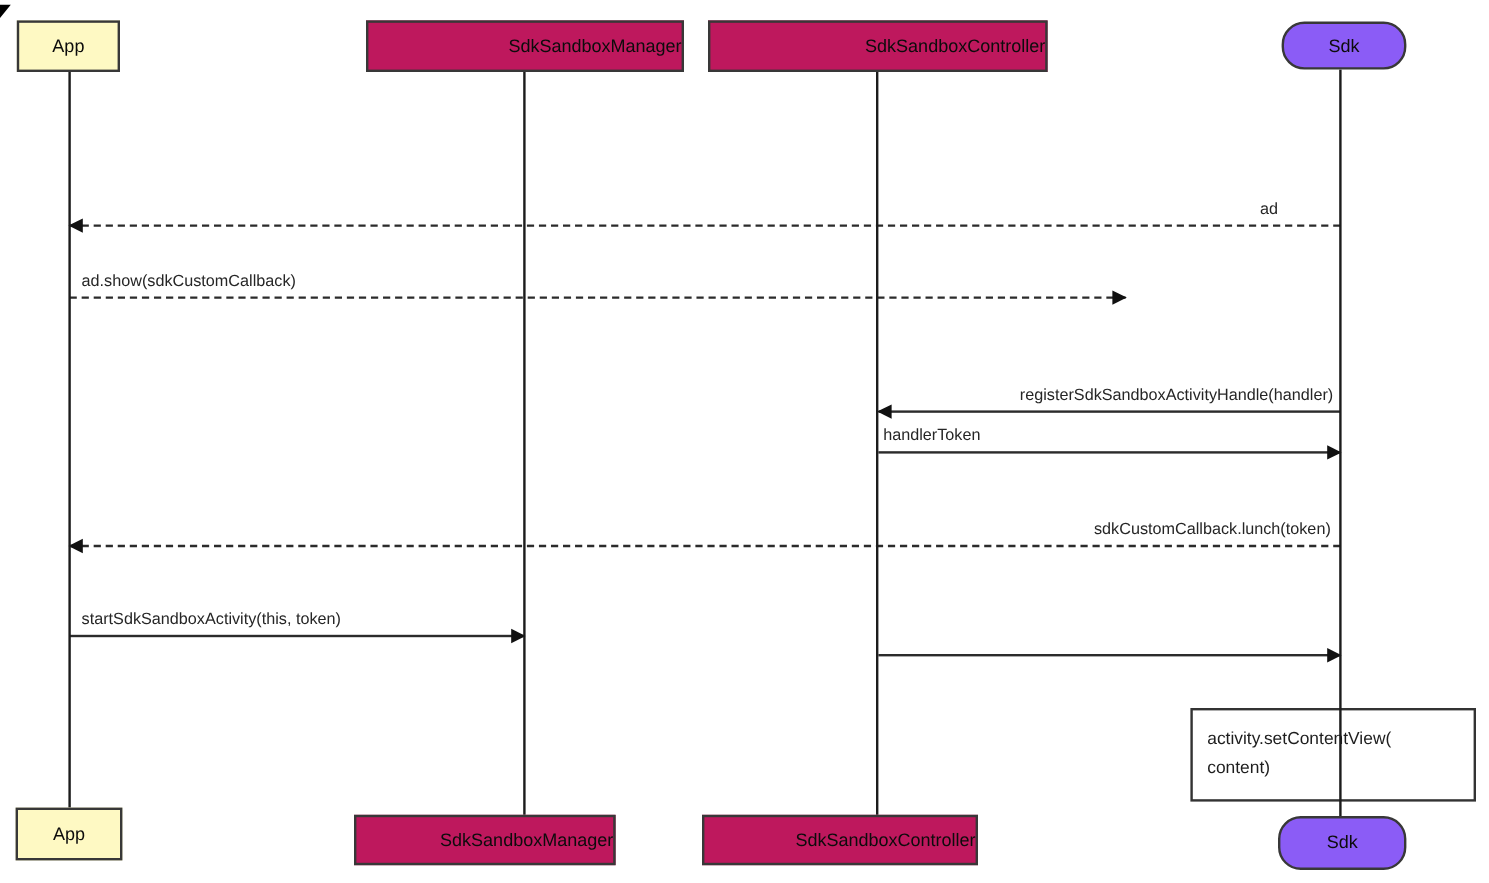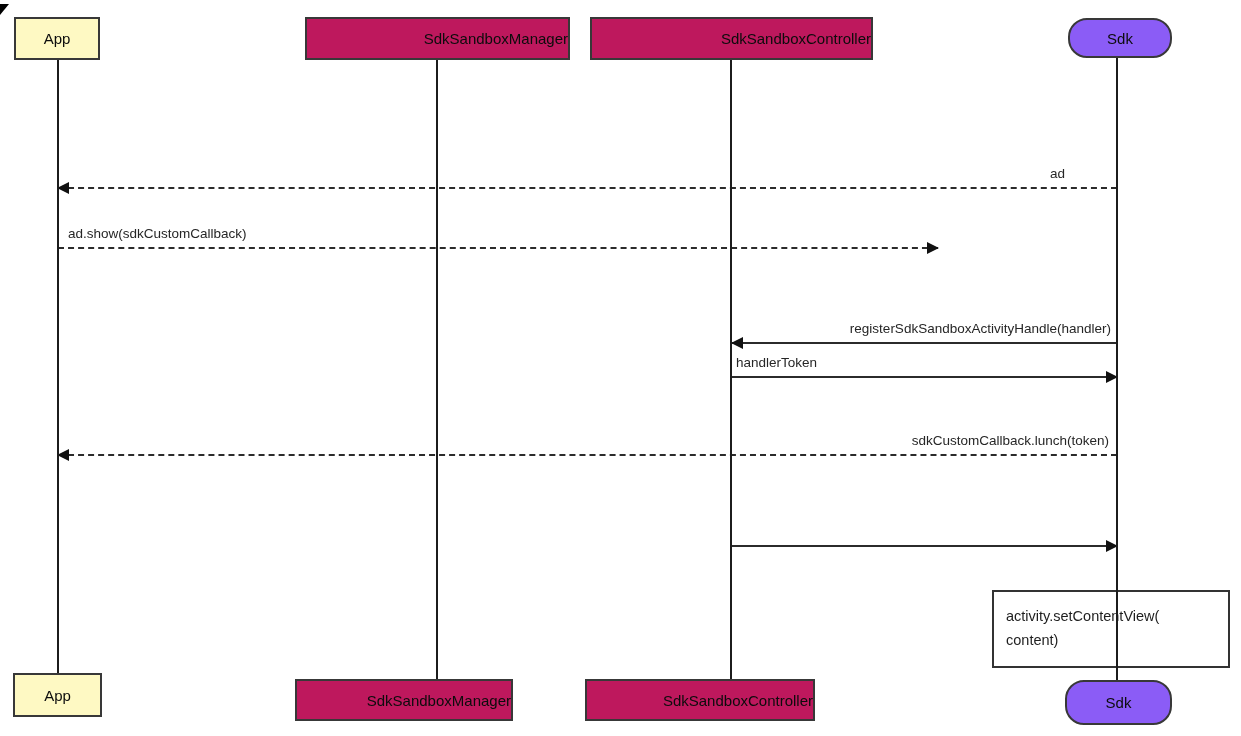--- a/index.html
+++ b/index.html
@@ -103,20 +103,26 @@
     </div>
   </div>
 
   <div class="msg" style="left:58px;top:433px;width:1059px;">
     <span class="msg-label al-right" style="padding-right:8px;">sdkCustomCallback.lunch(token)</span>
     <div class="msg-line dashed">
       <span class="head left"></span>
     </div>
   </div>
 
+  <div class="msg" style="left:58px;top:508px;width:379px;">
+    <span class="msg-label al-left" style="padding-left:10px;">startSdkSandboxActivity(this, token)</span>
+    <div class="msg-line solid">
+      <span class="head right"></span>
+    </div>
+  </div>
 
   <div class="msg" style="left:732px;top:545px;width:385px;">
     <div class="msg-line solid">
       <span class="head right"></span>
     </div>
   </div>
 
   <div class="note">
     <div>activity.setContentView(</div>
     <div>content)</div>

